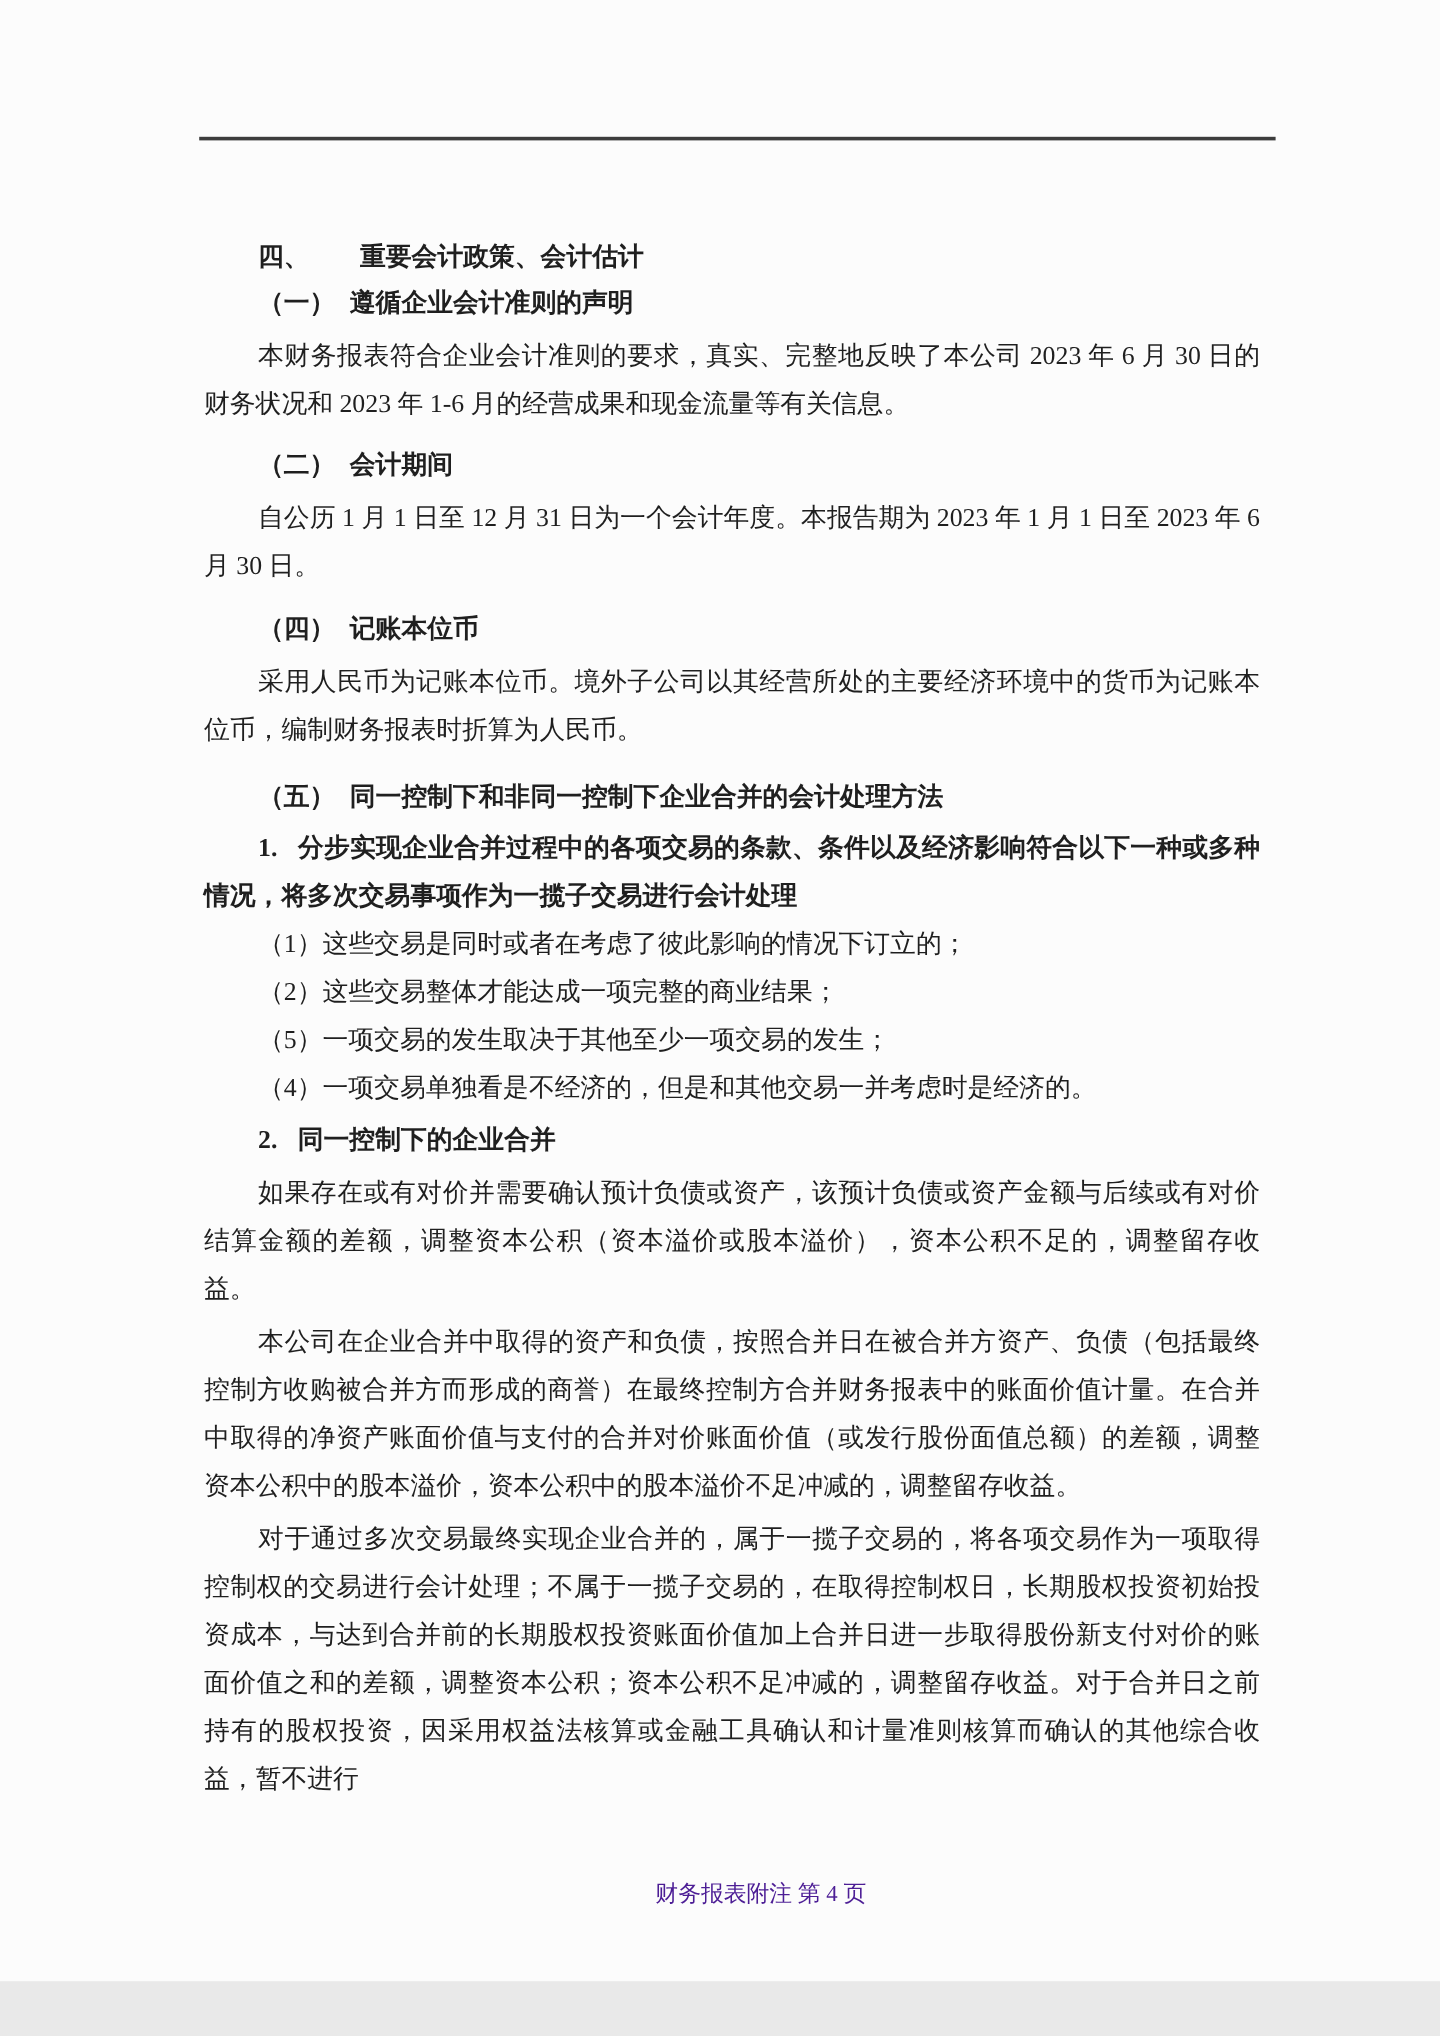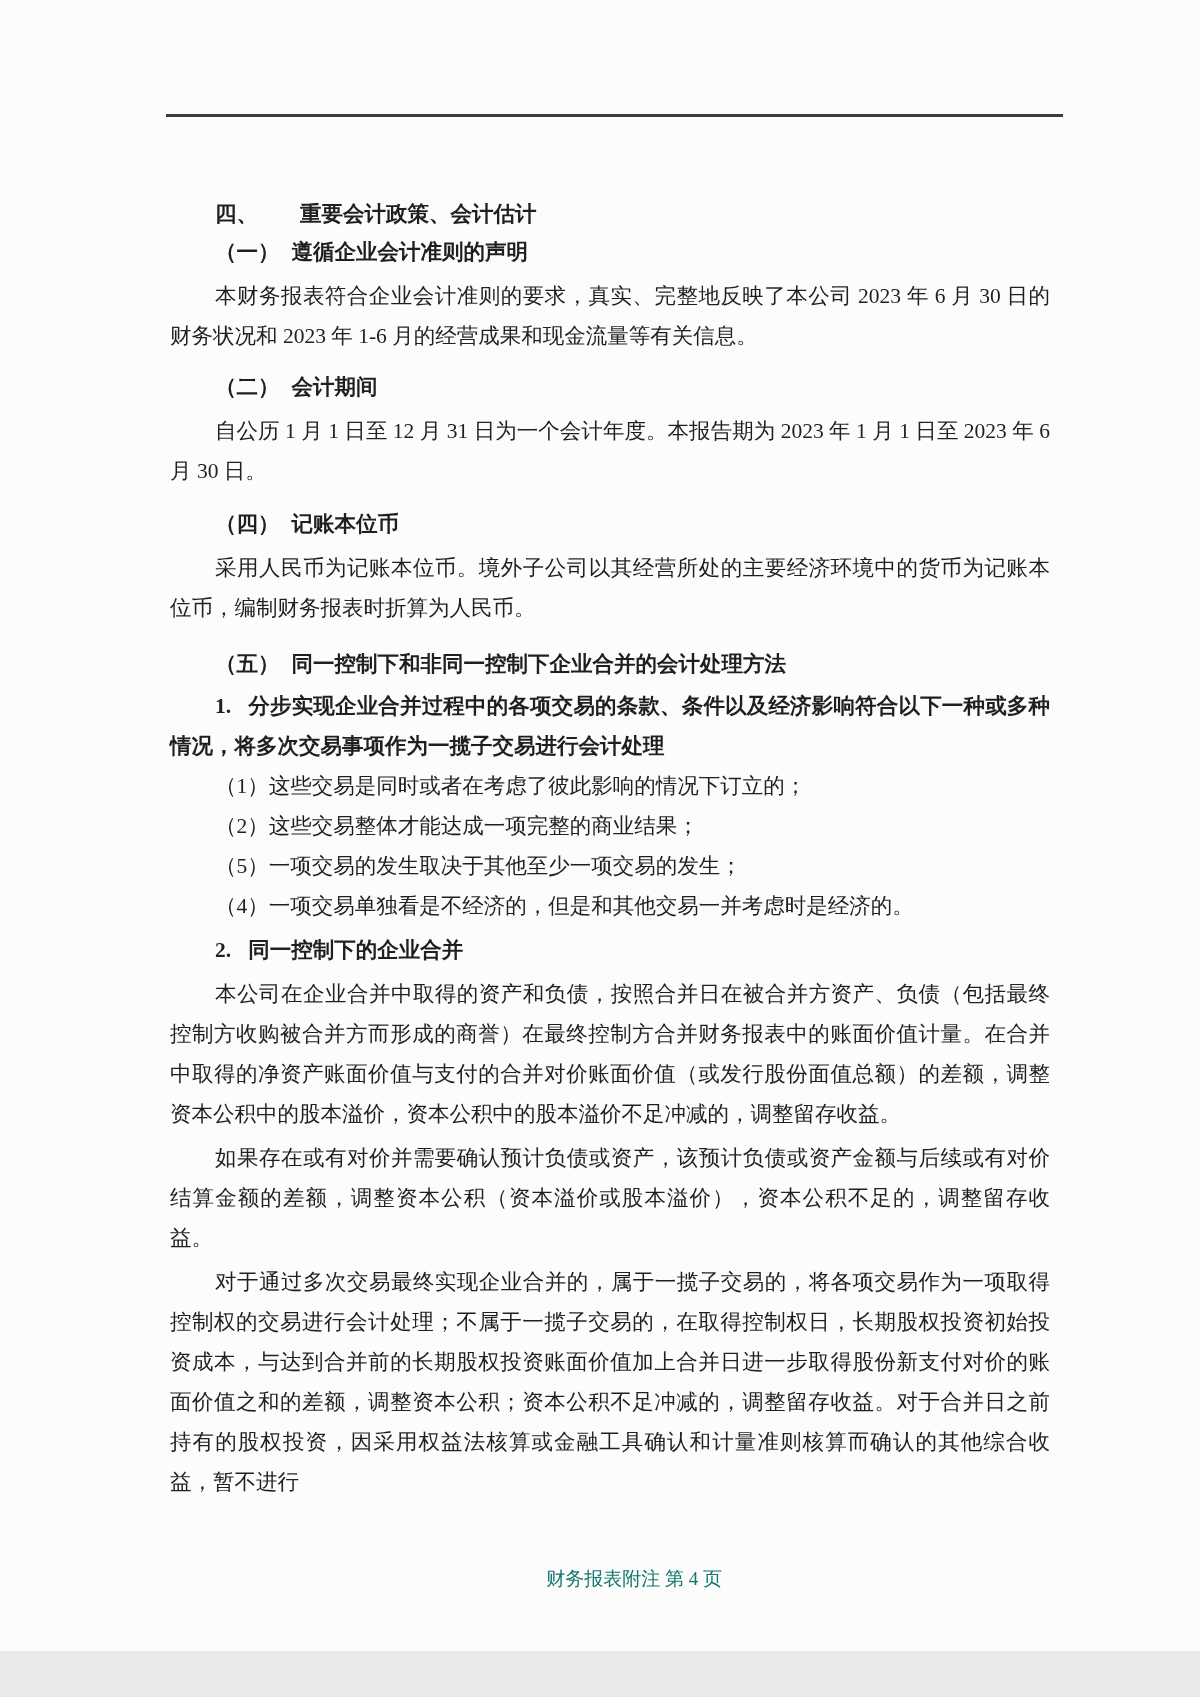--- a/index.html
+++ b/index.html
@@ -45,21 +45,21 @@
   p.numbered{text-indent:45px;font-weight:700;}
   p.numbered .num{margin-right:17px;}
   p.list-item{padding-left:45px;text-align-last:left;}
   .footer{
     position:absolute;
     left:194px;top:1566px;
     width:880px;
     text-align:center;
     font-size:19px;
     line-height:26px;
-    color:#0f766e;
+    color:#4c1d95;
   }
 </style>
 </head>
 <body>
 
 <div class="page">
 
   <div class="header-rule"></div>
 
   <div class="content">
@@ -84,21 +84,21 @@
 
     <p class="numbered mt-num"><span class="num">1.</span><span>分步实现企业合并过程中的各项交易的条款、条件以及经济影响符合以下一种或多种情况，将多次交易事项作为一揽子交易进行会计处理</span></p>
 
     <p class="list-item">（1）这些交易是同时或者在考虑了彼此影响的情况下订立的；</p>
     <p class="list-item">（2）这些交易整体才能达成一项完整的商业结果；</p>
     <p class="list-item">（5）一项交易的发生取决于其他至少一项交易的发生；</p>
     <p class="list-item">（4）一项交易单独看是不经济的，但是和其他交易一并考虑时是经济的。</p>
 
     <p class="numbered mt-para"><span class="num">2.</span><span>同一控制下的企业合并</span></p>
 
+    <p class="para mt-para">如果存在或有对价并需要确认预计负债或资产，该预计负债或资产金额与后续或有对价结算金额的差额，调整资本公积（资本溢价或股本溢价），资本公积不足的，调整留存收益。</p>
     <p class="para mt-para">本公司在企业合并中取得的资产和负债，按照合并日在被合并方资产、负债（包括最终控制方收购被合并方而形成的商誉）在最终控制方合并财务报表中的账面价值计量。在合并中取得的净资产账面价值与支付的合并对价账面价值（或发行股份面值总额）的差额，调整资本公积中的股本溢价，资本公积中的股本溢价不足冲减的，调整留存收益。</p>
-    <p class="para mt-para">如果存在或有对价并需要确认预计负债或资产，该预计负债或资产金额与后续或有对价结算金额的差额，调整资本公积（资本溢价或股本溢价），资本公积不足的，调整留存收益。</p>
     <p class="para mt-para">对于通过多次交易最终实现企业合并的，属于一揽子交易的，将各项交易作为一项取得控制权的交易进行会计处理；不属于一揽子交易的，在取得控制权日，长期股权投资初始投资成本，与达到合并前的长期股权投资账面价值加上合并日进一步取得股份新支付对价的账面价值之和的差额，调整资本公积；资本公积不足冲减的，调整留存收益。对于合并日之前持有的股权投资，因采用权益法核算或金融工具确认和计量准则核算而确认的其他综合收益，暂不进行</p>
 
   </div>
 
   <div class="footer">财务报表附注 第 4 页</div>
 
 </div>
 
 </body></html>

